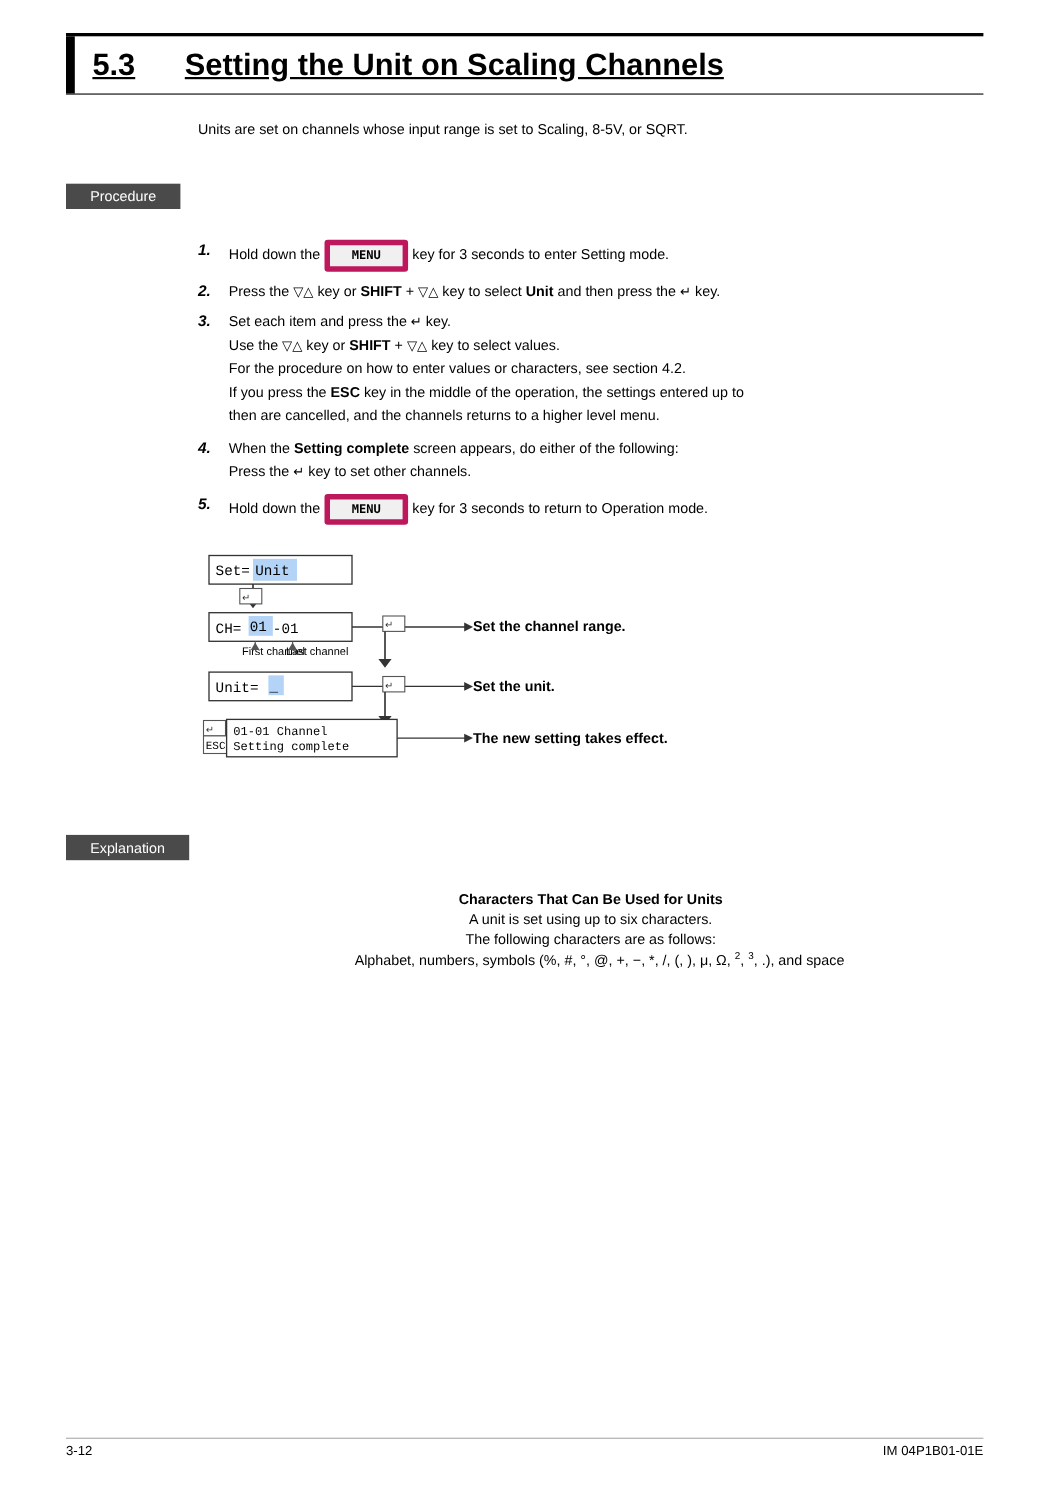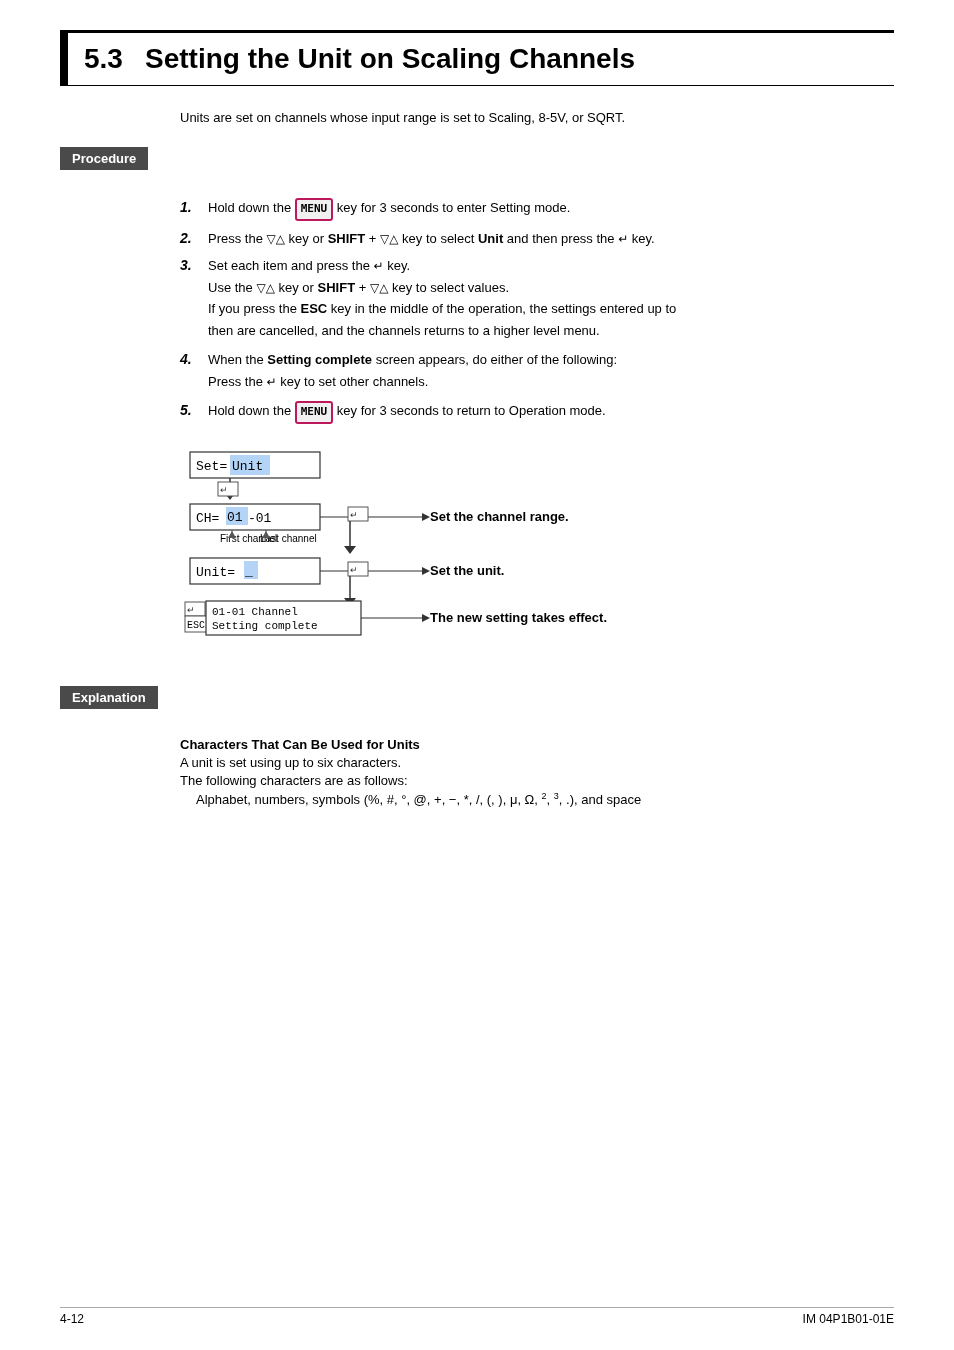--- a/index.html
+++ b/index.html
@@ -31,24 +31,25 @@
     .intro-text {
       margin-left: 120px;
       margin-bottom: 22px;
       font-size: 13px;
     }
     
     .section-label {
       display: inline-block;
       background: #4a4a4a;
       color: #fff;
-      font-weight: bold;
-      font-size: 13px;
-      padding: 4px 12px;
+      font-weight: normal;
+      font-size: 13px;
+      padding: 4px 22px;
       margin-bottom: 14px;
+      margin-top: 20px;
     }
     .section-block {
       margin-bottom: 24px;
     }
     
     .steps {
       margin-left: 120px;
     }
     .step {
       display: flex;
@@ -63,23 +64,23 @@
       padding-top: 1px;
     }
     .step-content {
       flex: 1;
       font-size: 13px;
       line-height: 1.5;
     }
     .step-content p { margin-bottom: 2px; }
     .key-box {
       display: inline-block;
-      border: 2px solid #be185d;
+      border: 5px solid #be185d;
       border-radius: 3px;
-      padding: 1px 4px;
+      padding: 1px 20px;
       font-size: 11px;
       font-weight: bold;
       background: #f0f0f0;
       color: #000;
       font-family: monospace;
     }
     .bold { font-weight: bold; }
     
     .diagram-area {
       margin-left: 120px;
@@ -99,20 +100,21 @@
     .explanation-content {
       margin-left: 120px;
       font-size: 13px;
     }
     .explanation-title {
       font-weight: bold;
       margin-bottom: 4px;
     }
     .explanation-content p {
       margin-bottom: 3px;
+      text-align: center;
     }
     
     .page-footer {
       position: absolute;
       bottom: 24px;
       left: 60px;
       right: 60px;
       display: flex;
       justify-content: space-between;
       font-size: 12px;
@@ -128,22 +130,23 @@
       margin-bottom: 24px;
     }
     .chapter-header-bar .bar {
       width: 8px;
       background: #000;
       margin-right: 16px;
     }
     .chapter-header-content {
       display: flex;
       align-items: baseline;
-      gap: 1px;
+      gap: 24px;
       padding: 10px 0;
+      text-decoration: underline;
     }
     sup { font-size: 9px; vertical-align: super; }
   </style>
 </head>
 <body>
 
 <div class="page">
 
   <div class="chapter-header-bar">
     <div class="bar"></div>
@@ -174,20 +177,21 @@
         <div class="step-content">
           Press the <span style="font-size:12px;">▽△</span> key or <span class="bold">SHIFT</span> + <span style="font-size:12px;">▽△</span> key to select <span class="bold">Unit</span> and then press the <span style="font-size:12px;">↵</span> key.
         </div>
       </div>
 
       <div class="step">
         <span class="step-num">3.</span>
         <div class="step-content">
           <p>Set each item and press the <span style="font-size:12px;">↵</span> key.</p>
           <p>Use the <span style="font-size:12px;">▽△</span> key or <span class="bold">SHIFT</span> + <span style="font-size:12px;">▽△</span> key to select values.</p>
+          <p>For the procedure on how to enter values or characters, see section 4.2.</p>
           <p>If you press the <span class="bold">ESC</span> key in the middle of the operation, the settings entered up to</p>
           <p>then are cancelled, and the channels returns to a higher level menu.</p>
         </div>
       </div>
 
       <div class="step">
         <span class="step-num" style="font-style:italic;font-weight:bold;">4.</span>
         <div class="step-content">
           <p>When the <span class="bold">Setting complete</span> screen appears, do either of the following:</p>
           <p>Press the <span style="font-size:12px;">↵</span> key to set other channels.</p>
@@ -284,17 +288,17 @@
       <p class="explanation-title">Characters That Can Be Used for Units</p>
       <p>A unit is set using up to six characters.</p>
       <p>The following characters are as follows:</p>
       <p style="padding-left:16px;">
         Alphabet, numbers, symbols (%, #, °, @, +, −, *, /, (, ), μ, Ω, <sup>2</sup>, <sup>3</sup>, .), and space
       </p>
     </div>
   </div>
 
   <div class="page-footer">
-    <span>4-12</span>
+    <span>3-12</span>
     <span>IM 04P1B01-01E</span>
   </div>
 
 </div>
 
 </body></html>

